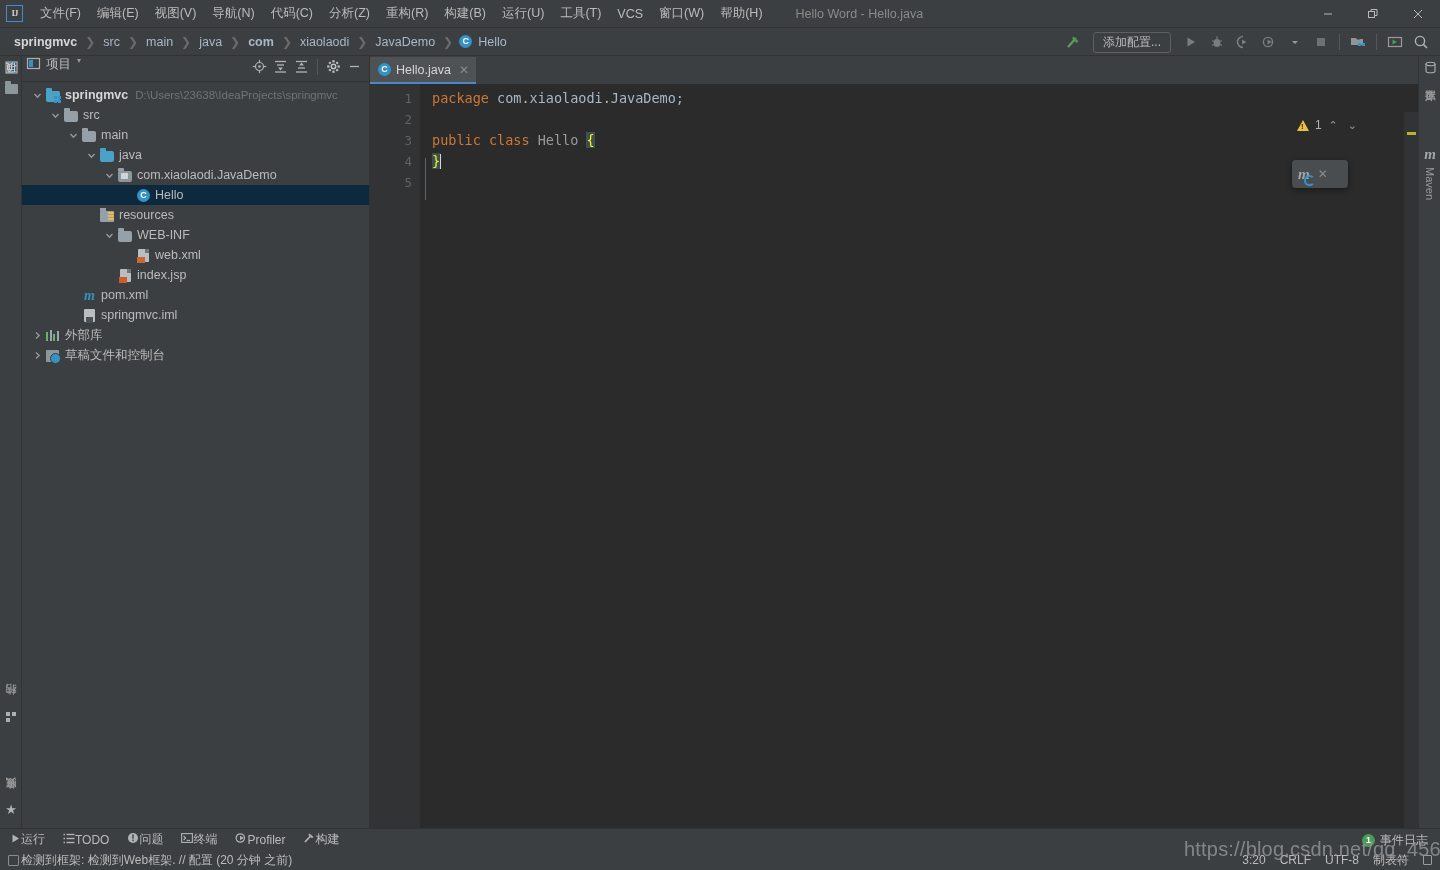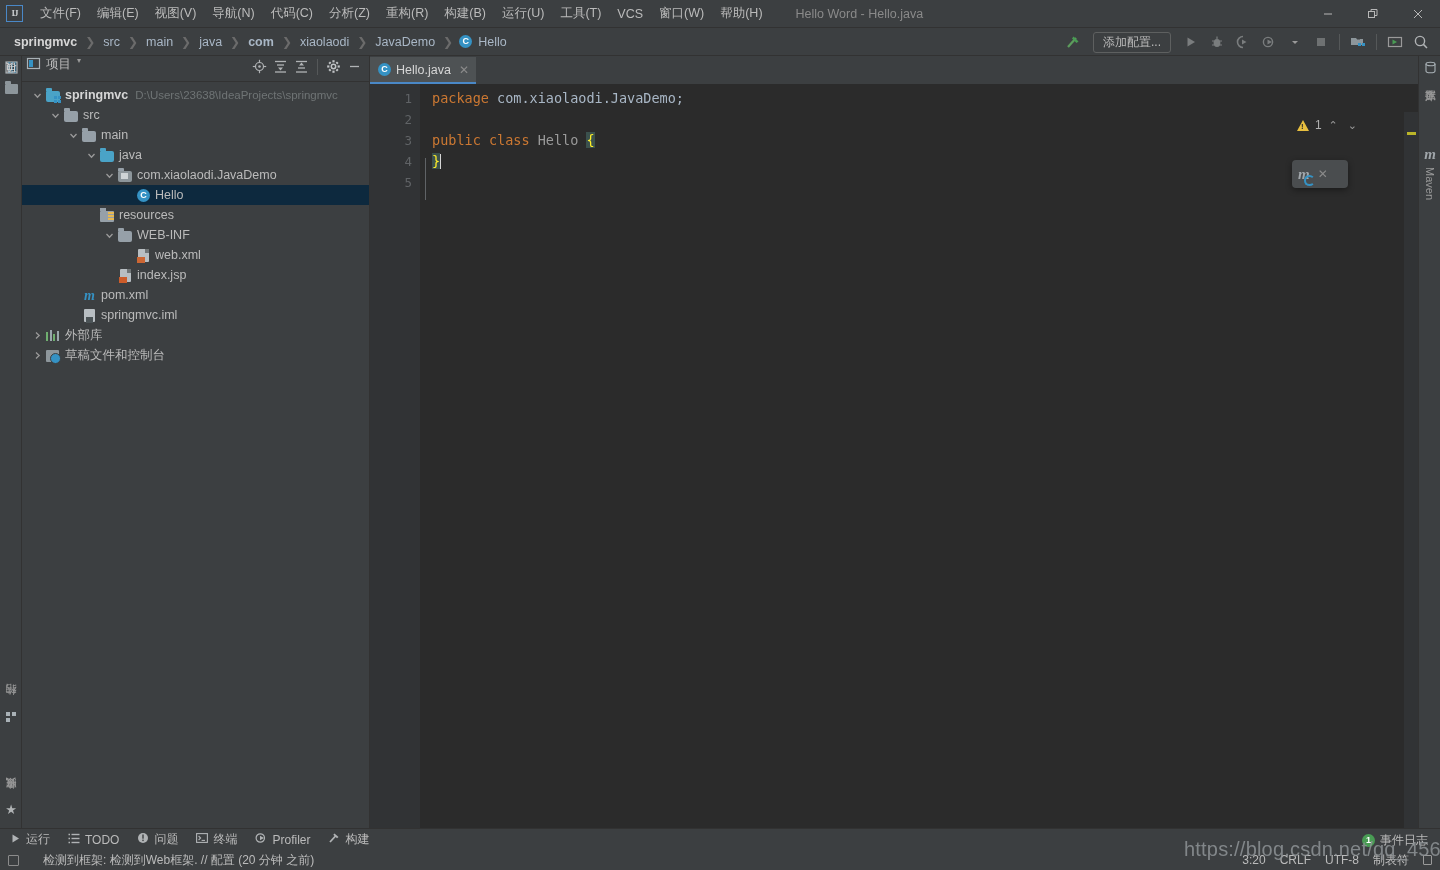--- a/index.html
+++ b/index.html
@@ -249,28 +249,28 @@
   
   .mvn-rail-mark { position:absolute; right:22px; top:150px; width:16px; height:3px; background:#c9a227; }
 
   
   .botbar {
     position:absolute; left:0; top:828px; width:1440px; height:22px;
     background:#3c3f41; display:flex; align-items:center;
     border-top:1px solid #323232;
   }
   .bb-item {
-    display:flex; align-items:center; gap:5px; font-size:12px; color:#bbbbbb;
+    display:flex; align-items:center; font-size:12px; color:#bbbbbb;
     padding:1px 8px; margin-left:2px; white-space:nowrap;
   }
   .statusbar {
     position:absolute; left:0; top:850px; width:1440px; height:20px;
     background:#3c3f41; display:flex; align-items:center;
   }
-  .sb-left { display:flex; align-items:center; gap:24px; margin-left:8px; font-size:12px; color:#bbbbbb; }
+  .sb-left { display:flex; align-items:center; gap:2px; margin-left:8px; font-size:12px; color:#bbbbbb; }
   .sb-right { position:absolute; right:8px; display:flex; align-items:center; gap:14px; font-size:12px; color:#bbbbbb;}
   .sb-box { width:11px; height:11px; border:1px solid #8b8b8b; border-radius:1px; }
   .evt-badge {
     width:13px; height:13px; border-radius:50%; background:#499c54; color:#fff;
     font-size:9px; line-height:13px; text-align:center; font-weight:bold;
   }
   .watermark {
     position:absolute; left:1184px; top:838px; font-size:20px; color:#8e9396;
     opacity:.85; white-space:nowrap; font-family:"Liberation Sans", sans-serif;
     letter-spacing:.2px;

